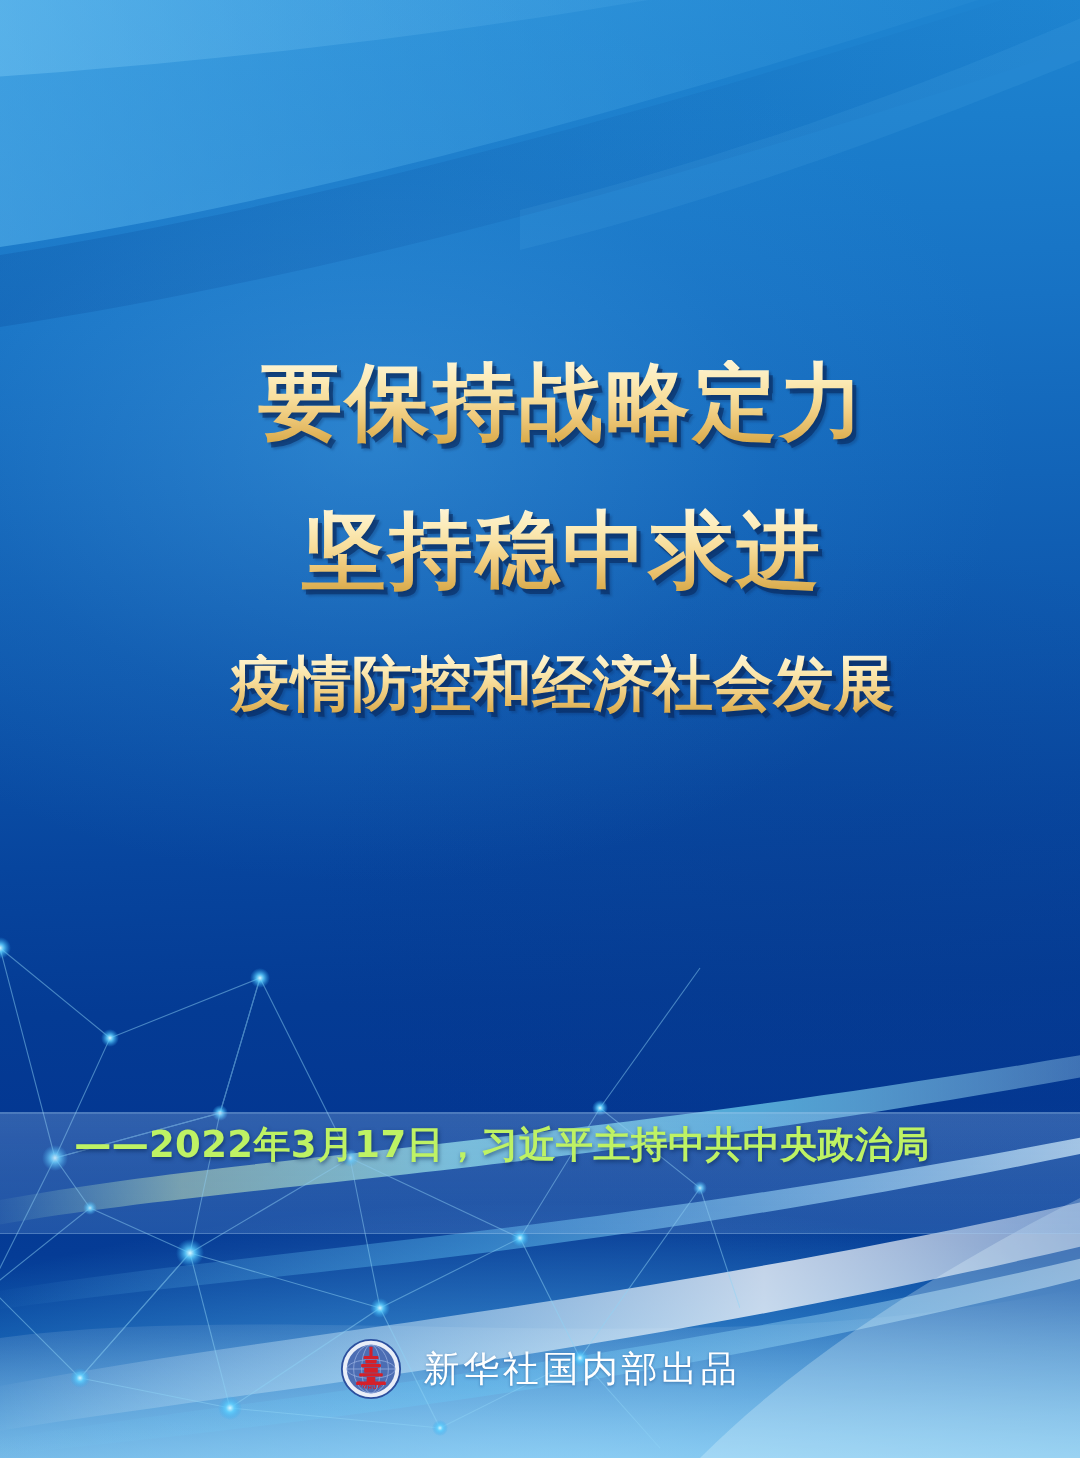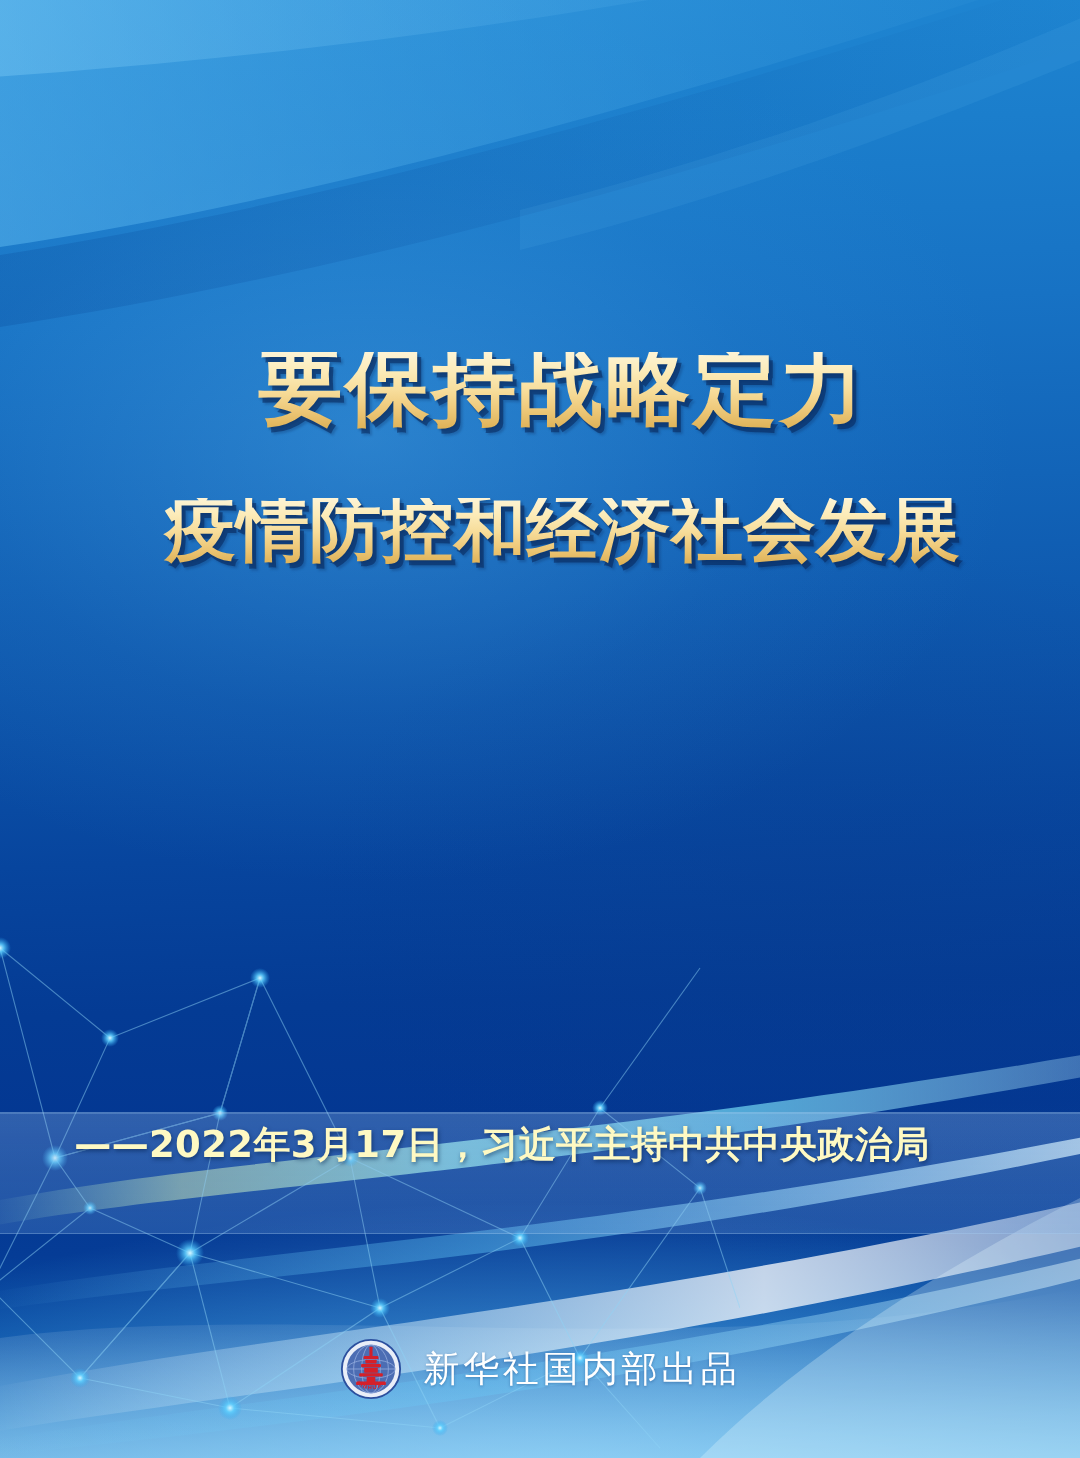--- a/index.html
+++ b/index.html
@@ -76,46 +76,46 @@
   .headline {
     position: absolute;
     left: 0;
     top: 352px;
     width: 1080px;
     text-align: center;
     z-index: 6;
   }
   .hl-line {
     display: block;
-    font-family: Liberation Mono, monospace;
+    font-family: Liberation Sans, sans-serif;
     font-weight: 700;
     line-height: 1.0;
     letter-spacing: 0.035em;
-    margin: 0 auto;
+    margin: 8px auto;
     white-space: nowrap;
     background: linear-gradient(to bottom,
         #fdf4d6 0%,
         #fcecba 22%,
         #f7dd9b 46%,
         #eec97a 68%,
         #e2b75f 86%,
         #d8a947 100%);
     -webkit-background-clip: text;
     background-clip: text;
     color: transparent;
     -webkit-text-fill-color: transparent;
     filter:
       drop-shadow(4px 5px 0px rgba(8,40,92,0.58))
       drop-shadow(2px 2px 1px rgba(8,40,92,0.45));
     padding-left: 45px;
   }
   .hl-1 { font-size: 84px; }
   .hl-2 { font-size: 84px; margin-top: 64px; }
   .hl-3 { font-size: 84px; margin-top: 64px; }
-  .hl-4 { font-size: 72px; margin-top: 62px; letter-spacing: 0.005em; }
+  .hl-4 { font-size: 60px; margin-top: 62px; letter-spacing: 0.005em; }
 
   
   .attr-band {
     position: absolute;
     left: 0;
     top: 1112px;
     width: 1080px;
     height: 122px;
     z-index: 5;
     background: linear-gradient(to bottom,
@@ -125,21 +125,21 @@
     border-top: 2px solid rgba(180,215,245,0.30);
     border-bottom: 1px solid rgba(170,208,242,0.22);
   }
   .attr-text {
     position: absolute;
     left: 0;
     top: 1118px;
     width: 1004px;
     text-align: center;
     z-index: 7;
-    color: #fef9c3;
+    color: #bef264;
     font-family: "DejaVu Sans", "Liberation Sans", sans-serif;
     font-weight: 700;
     font-size: 37px;
     line-height: 54px;
     letter-spacing: 0.01em;
     text-shadow: 1px 2px 4px rgba(4,30,72,0.55);
   }
   .attr-text span { display: block; }
 
   
@@ -295,20 +295,21 @@
         <circle cx="640" cy="200" r="8"></circle>
         <circle cx="740" cy="280" r="7"></circle>
         <circle cx="620" cy="450" r="9"></circle>
         <circle cx="480" cy="520" r="8"></circle>
       </g>
     </svg>
   </div>
 
   <div class="headline">
     <span class="hl-line hl-1">要保持战略定力</span>
+    <span class="hl-line hl-2">坚持稳中求进</span>
     <span class="hl-line hl-4">疫情防控和经济社会发展</span>
   </div>
 
   <div class="attr-band"></div>
   <div class="attr-text">
     <span>——2022年3月17日，习近平主持中共中央政治局</span>
   </div>
 
   <div class="footer">
     <span class="logo-mark">

